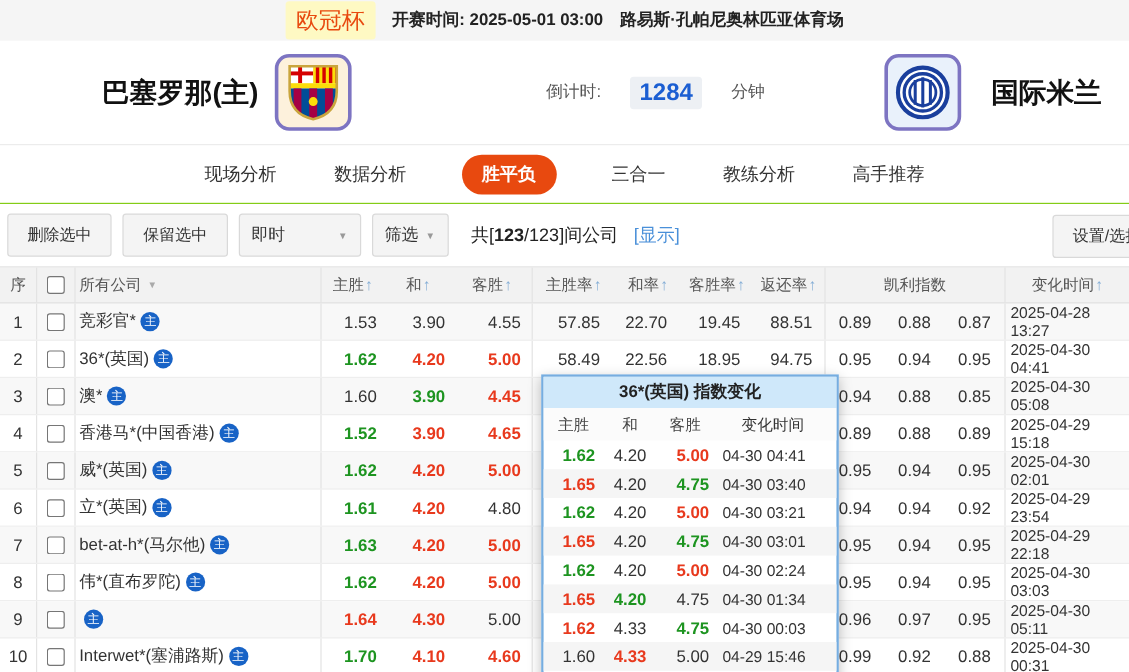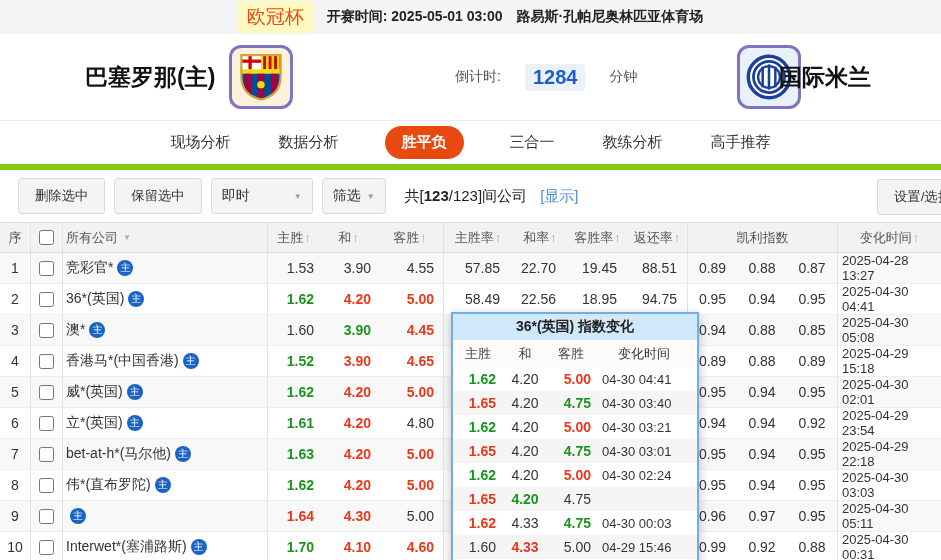--- a/index.html
+++ b/index.html
@@ -11,38 +11,38 @@
     justify-content:center; gap:14px; font-size:14px; }
   .league-badge { background:#fef9c3; color:#e8490f; font-size:19px; padding:3px 9px; border-radius:3px; }
   .kickoff { font-weight:bold; color:#222; }
   .venue { color:#222; font-weight:bold; }
 
   
   .match-header { height:86px; position:relative; background:#fff; }
   .team-name { position:absolute; top:0; height:100%; display:flex; align-items:center;
     font-size:23px; font-weight:bold; color:#111; }
   .home-name { left:85px; }
-  .away-name { left:779px; }
+  .away-name { left:826px; }
   .logo-box { position:absolute; top:11px; width:64px; height:64px; border:3px solid #7d74c2;
     border-radius:12px; display:flex; align-items:center; justify-content:center; }
   .home-logo { left:229px; background:#fdf1dc; }
   .away-logo { left:737px; background:#e9f1fb; }
   .countdown { position:absolute; left:455px; top:0; height:100%; display:flex;
     align-items:center; gap:24px; font-size:14px; color:#555; }
   .countdown-value { background:#edf0f4; color:#1b5ed2; font-size:20px; font-weight:bold;
     padding:2px 8px; border-radius:3px; }
 
   
-  .tabs { height:50px; border-top:1px solid #ececec; border-bottom:6px solid #84cc16;
+  .tabs { height:50px; border-top:1px solid #ececec; border-bottom:1px solid #84cc16;
     display:flex; align-items:center; justify-content:center; gap:44px; font-size:15px; }
   .tab { color:#333; cursor:pointer; padding:7px 2px; }
   .tab.active { background:#e8490f; color:#fff; font-weight:bold; padding:7px 17px; border-radius:18px; }
 
   
-  .toolbar { height:52px; display:flex; align-items:center; padding-left:18px; gap:9px;
+  .toolbar { height:52px; display:flex; align-items:center; padding-left:6px; gap:9px;
     position:relative; font-size:14px; }
   .tb-btn { background:#f4f4f4; border:1px solid #d9d9d9; border-radius:3px; padding:8px 16px;
     color:#333; cursor:pointer; white-space:nowrap; }
   .tb-select { background:#f4f4f4; border:1px solid #d9d9d9; border-radius:3px; padding:8px 10px;
     width:102px; display:flex; justify-content:space-between; align-items:center; cursor:pointer; }
   .tb-filter { width:auto; gap:6px; }
   .caret { font-size:8px; color:#999; }
   .company-count { margin-left:10px; font-size:15px; color:#222; }
   .company-count b { font-weight:bold; }
   .show-link { color:#4a90d9; font-size:15px; margin-left:4px; cursor:pointer; text-decoration:none; }
@@ -497,20 +497,21 @@
         <span class="p-h green">1.62</span>
         <span class="p-d">4.20</span>
         <span class="p-a red">5.00</span>
         <span class="p-t">04-30 02:24</span>
       </div>
 
       <div class="p-row">
         <span class="p-h red">1.65</span>
         <span class="p-d green">4.20</span>
         <span class="p-a">4.75</span>
+        <span class="p-t">04-30 01:34</span>
       </div>
 
       <div class="p-row">
         <span class="p-h red">1.62</span>
         <span class="p-d">4.33</span>
         <span class="p-a green">4.75</span>
         <span class="p-t">04-30 00:03</span>
       </div>
 
       <div class="p-row">

